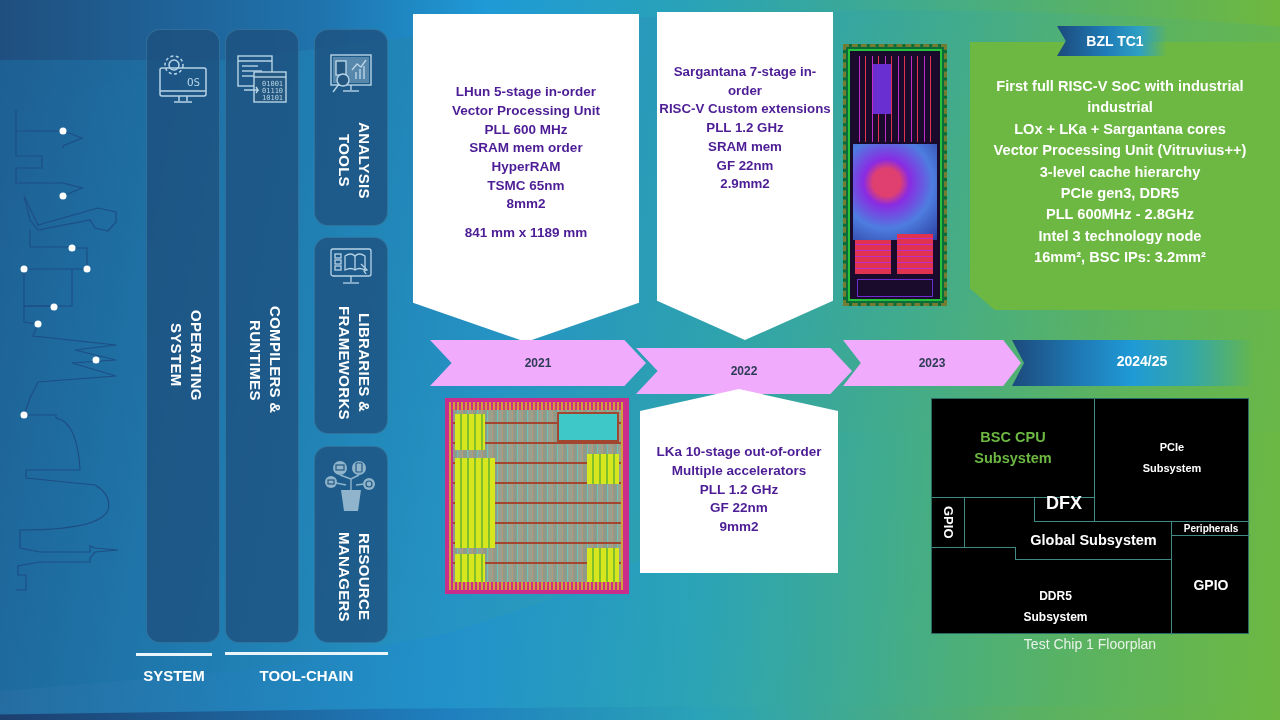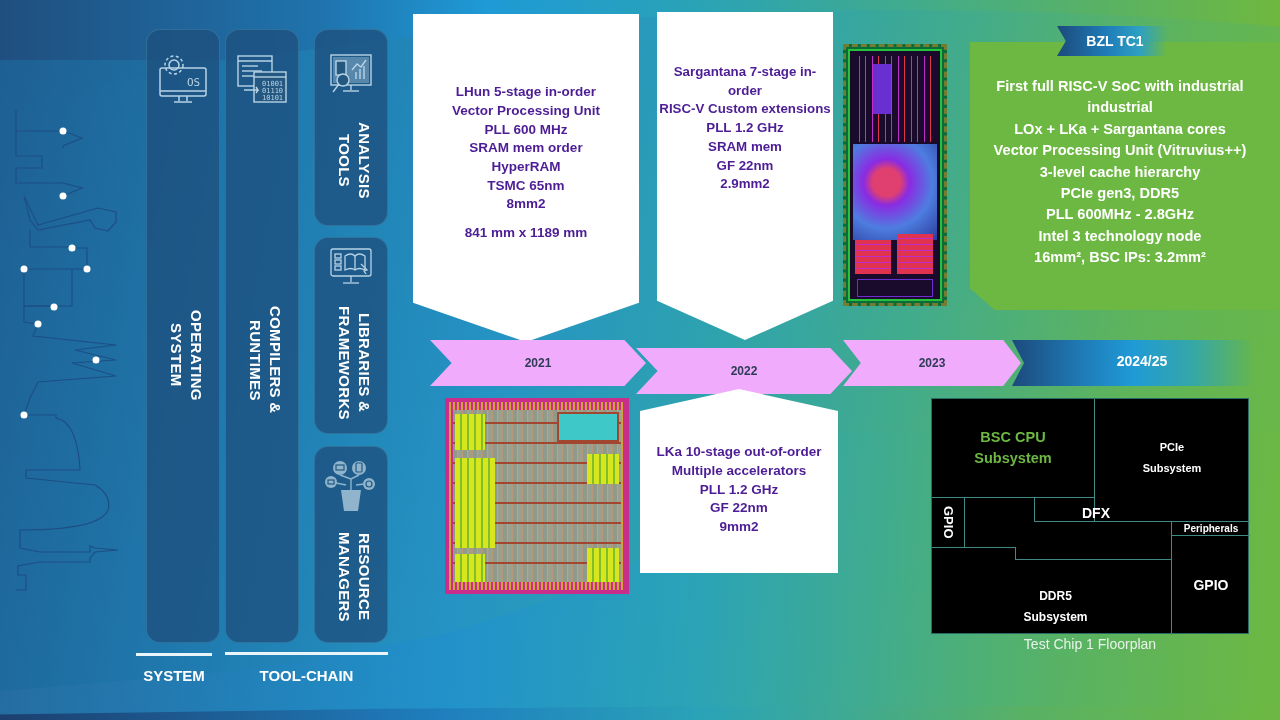--- a/index.html
+++ b/index.html
@@ -329,19 +329,20 @@
   <div class="fp-line" style="left:83px; top:160px; width:156px; height:1px;"></div>
   <div class="fp-line" style="left:239px; top:122px; width:1px; height:114px;"></div>
   <div class="fp-line" style="left:239px; top:122px; width:79px; height:1px;"></div>
   <div class="fp-line" style="left:239px; top:136px; width:79px; height:1px;"></div>
 
   <div class="fp-block" style="left:0; top:0; width:162px; height:98px; color:#6db842; font-size:14.5px; white-space:pre-line;">BSC CPU
 Subsystem</div>
   <div class="fp-block" style="left:162px; top:0; width:156px; height:148px; font-size:11px; white-space:pre-line; padding-bottom:30px;">PCIe
 Subsystem</div>
   <div class="fp-block" style="left:0; top:98px; width:32px; height:50px; font-size:13px; writing-mode:vertical-rl;">GPIO</div>
-  <div class="fp-block" style="left:102px; top:102px; width:60px; height:24px; font-size:14px;margin-left:32px;">DFX</div>
+  <div class="fp-block" style="left:102px; top:92px; width:60px; height:24px; font-size:18px;">DFX</div>
+  <div class="fp-block" style="left:84px; top:122px; width:155px; height:38px; font-size:14.5px;">Global Subsystem</div>
   <div class="fp-block" style="left:240px; top:122px; width:78px; height:14px; font-size:10px; font-weight:700;">Peripherals</div>
   <div class="fp-block" style="left:240px; top:137px; width:78px; height:99px; font-size:14px;">GPIO</div>
   <div class="fp-block" style="left:4px; top:160px; width:239px; height:76px; font-size:12px; white-space:pre-line; padding-top:20px;">DDR5
 Subsystem</div>
 </div>
 <div class="fp-caption">Test Chip 1 Floorplan</div>
 
 </body></html>

